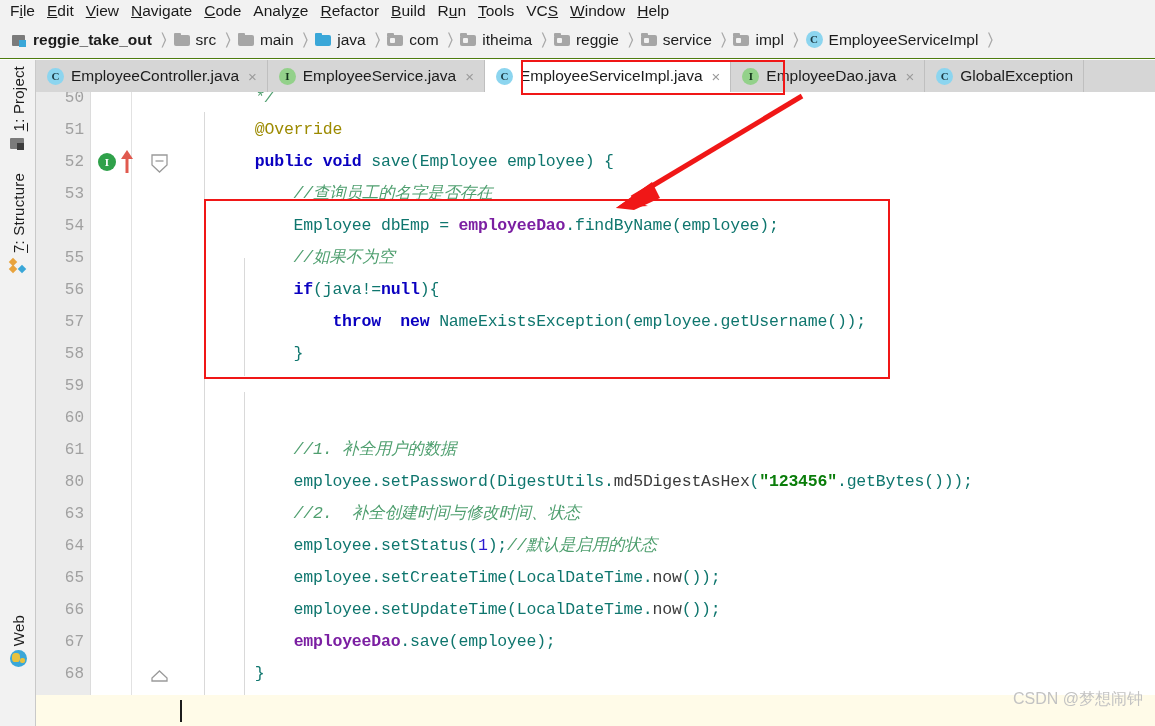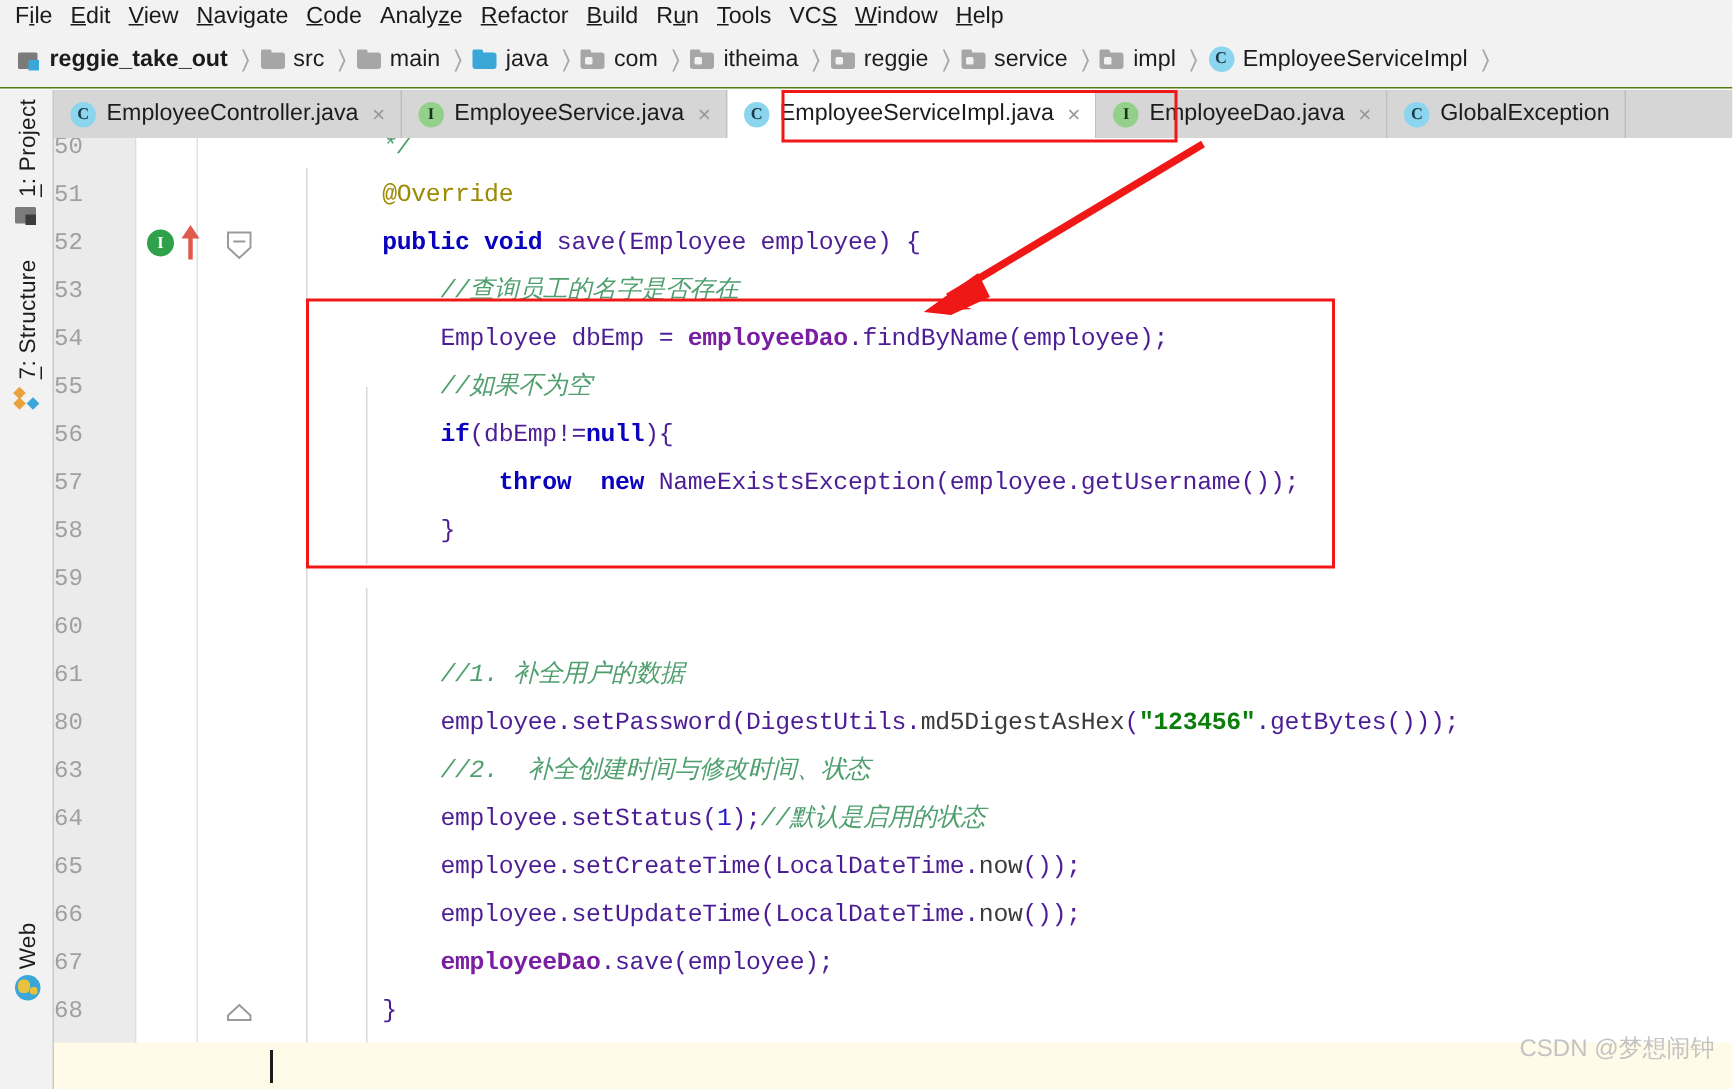--- a/index.html
+++ b/index.html
@@ -105,39 +105,39 @@
     position:absolute;left:55px;top:0;width:40px;height:634px;background:#ffffff;
   }
   .foldstrip{
     position:absolute;left:95px;top:0;width:49px;height:634px;
     background:#ffffff;border-left:1px solid #e2e2e2;
   }
   .code-area{position:absolute;left:144px;top:0;right:0;height:634px;background:#ffffff;}
 
   .row{position:absolute;left:0;width:1119px;height:32px;}
   .lnum{
-    position:absolute;left:0;width:48px;
+    position:absolute;left:0;width:48px;text-align:right;
     font-family:"Liberation Mono", monospace;font-size:16px;color:#a0a0a0;
     line-height:32px;
   }
   .codetext{
     position:absolute;left:180px;
     font-family:"Liberation Mono", monospace;font-size:16.5px;
     line-height:32px;color:#1c1c1c;white-space:pre;letter-spacing:-0.2px;
   }
   .row.current{background:#fffbe8;}
 
   .kw{color:#0a00c0;font-weight:bold;}
   .anno{color:#9c8a00;}
   .cmt{color:#4f9f6f;font-style:italic;}
   .fld{color:#7b1fa2;font-weight:bold;}
   .str{color:#0a7d0a;font-weight:bold;}
   .num{color:#2a18d0;}
   .stat{color:#3b3b3b;}
-  .plain{color:#4c1d95;}
+  .plain{color:#0f766e;}
 
   
   .guide{position:absolute;width:1px;background:#d9d9d9;}
 
   
   .redbox{position:absolute;border:2.5px solid #f01717;box-sizing:border-box;pointer-events:none;}
   .tabbox{position:absolute;border:2.5px solid #f01717;box-sizing:border-box;pointer-events:none;}
   .arrow-svg{position:absolute;pointer-events:none;}
 
   .watermark{
@@ -343,21 +343,21 @@
         <div class="row" style="top: 118px;">
           <span class="lnum">54</span>
           <span class="codetext"><span class="plain">        Employee dbEmp = </span><span class="fld">employeeDao</span><span class="plain">.findByName(employee);</span></span>
         </div>
         <div class="row" style="top: 150px;">
           <span class="lnum">55</span>
           <span class="codetext"><span class="cmt">        //如果不为空</span></span>
         </div>
         <div class="row" style="top: 182px;">
           <span class="lnum">56</span>
-          <span class="codetext"><span class="kw">        if</span><span class="plain">(dbEmp!=</span><span class="kw">null</span><span class="plain">){</span></span>
+          <span class="codetext"><span class="kw">        if</span><span class="plain">(java!=</span><span class="kw">null</span><span class="plain">){</span></span>
         </div>
         <div class="row" style="top: 214px;">
           <span class="lnum">57</span>
           <span class="codetext"><span class="kw">            throw  new </span><span class="plain">NameExistsException(employee.getUsername());</span></span>
         </div>
         <div class="row" style="top: 246px;">
           <span class="lnum">58</span>
           <span class="codetext"><span class="plain">        }</span></span>
         </div>
         <div class="row" style="top: 278px;">

